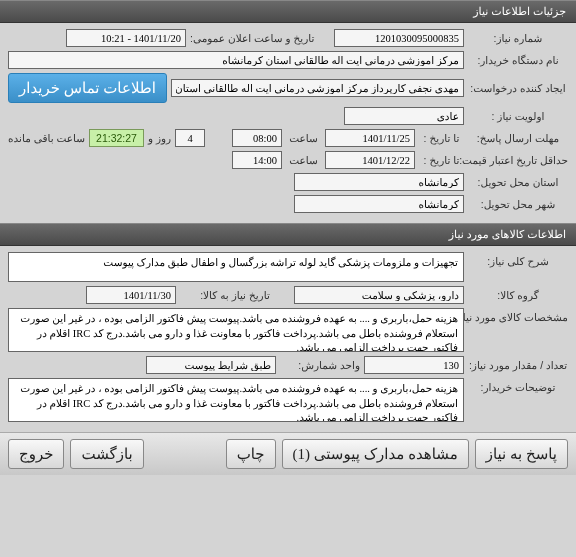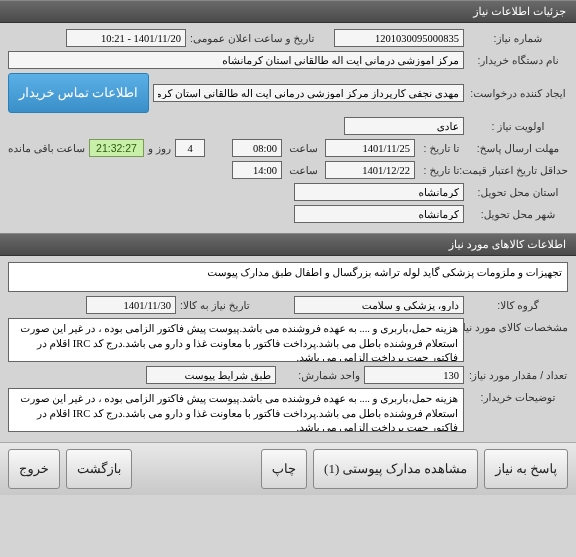--- a/index.html
+++ b/index.html
@@ -57,22 +57,22 @@
   font-size: 10.5px;
   font-family: Tahoma;
   direction: rtl;
   resize: none;
   line-height: 1.4;
 }
 .btn {
   background: linear-gradient(#f8f8f8, #d8d8d8);
   border: 1px solid #888;
   border-radius: 3px;
-  padding: 11px 10px;
-  font-size: 13px;
+  padding: 5px 10px;
+  font-size: 15px;
   font-family: Tahoma;
   cursor: pointer;
   color: #222;
 }
 .btn-info {
   background: linear-gradient(#5bb0e8, #3a8fc8);
   color: #fff;
   border-color: #2a7fb8;
 }
 .timer {
@@ -154,27 +154,28 @@
     <input class="field field-ro" style="width: 170px;" readonly="" value="کرمانشاه">
   </div>
 
 </div>
 
 <div class="section-header">اطلاعات کالاهای مورد نیاز</div>
 
 <div class="form-area">
 
   <div class="row" style="align-items:flex-start">
+    <span class="label label-w1" style="padding-top:3px">شرح کلی نیاز:</span>
     <textarea class="textarea" style="flex: 1 1 0%; height: 30px;" readonly="">تجهیزات و ملزومات پزشکی گاید لوله تراشه بزرگسال و اطفال طبق مدارک پیوست</textarea>
   </div>
 
   <div class="row">
     <span class="label label-w1">گروه کالا:</span>
     <input class="field field-ro" style="width: 170px;" readonly="" value="دارو، پزشکی و سلامت">
-    <span class="label" style="width:110px;text-align:left">تاریخ نیاز به کالا:</span>
+    <span class="label" style="width:110px;text-align:center">تاریخ نیاز به کالا:</span>
     <input class="field field-ro" style="width: 90px;" readonly="" value="1401/11/30">
   </div>
 
   <div class="row" style="align-items:flex-start">
     <span class="label label-w1" style="padding-top:3px">مشخصات کالای مورد نیاز:</span>
     <textarea class="textarea" style="flex: 1 1 0%; height: 44px;" readonly="">هزینه حمل،باربری و .... به عهده فروشنده می باشد.پیوست پیش فاکتور الزامی بوده ، در غیر این صورت استعلام فروشنده باطل می باشد.پرداخت فاکتور با معاونت غذا و دارو می باشد.درج کد IRC اقلام در فاکتور جهت پرداخت الزامی می باشد.</textarea>
   </div>
 
   <div class="row">
     <span class="label label-w1">تعداد / مقدار مورد نیاز:</span>

